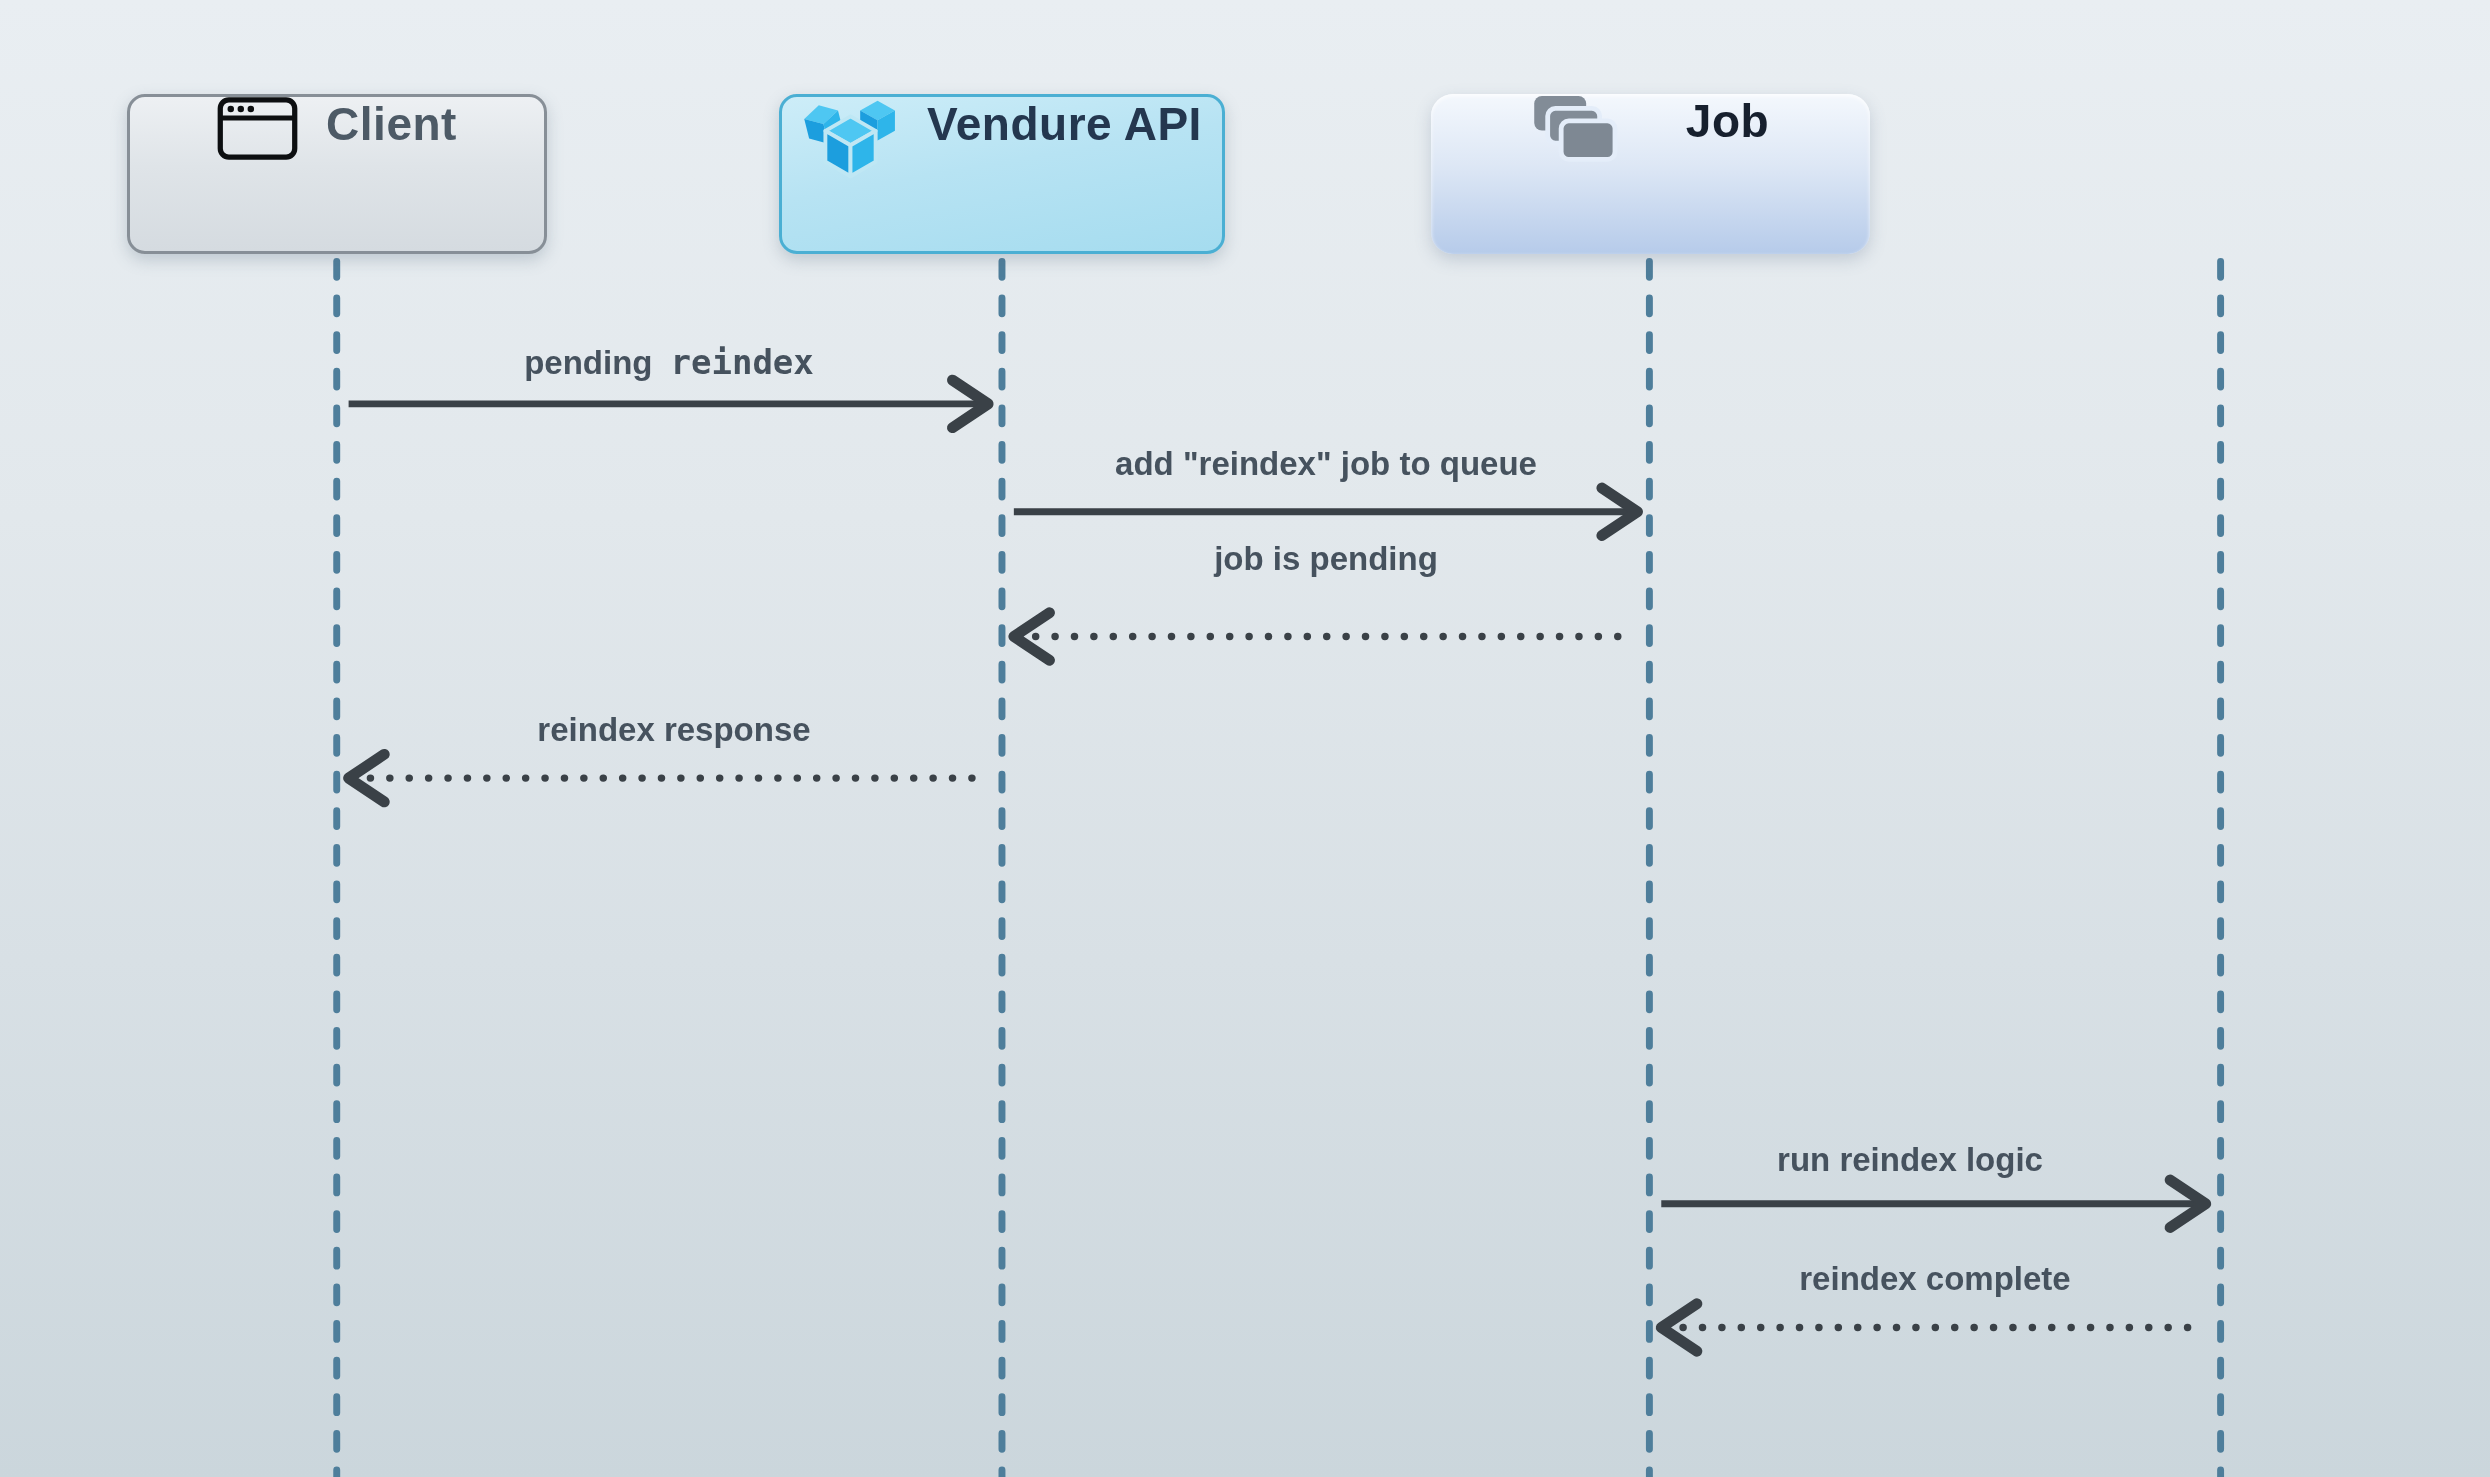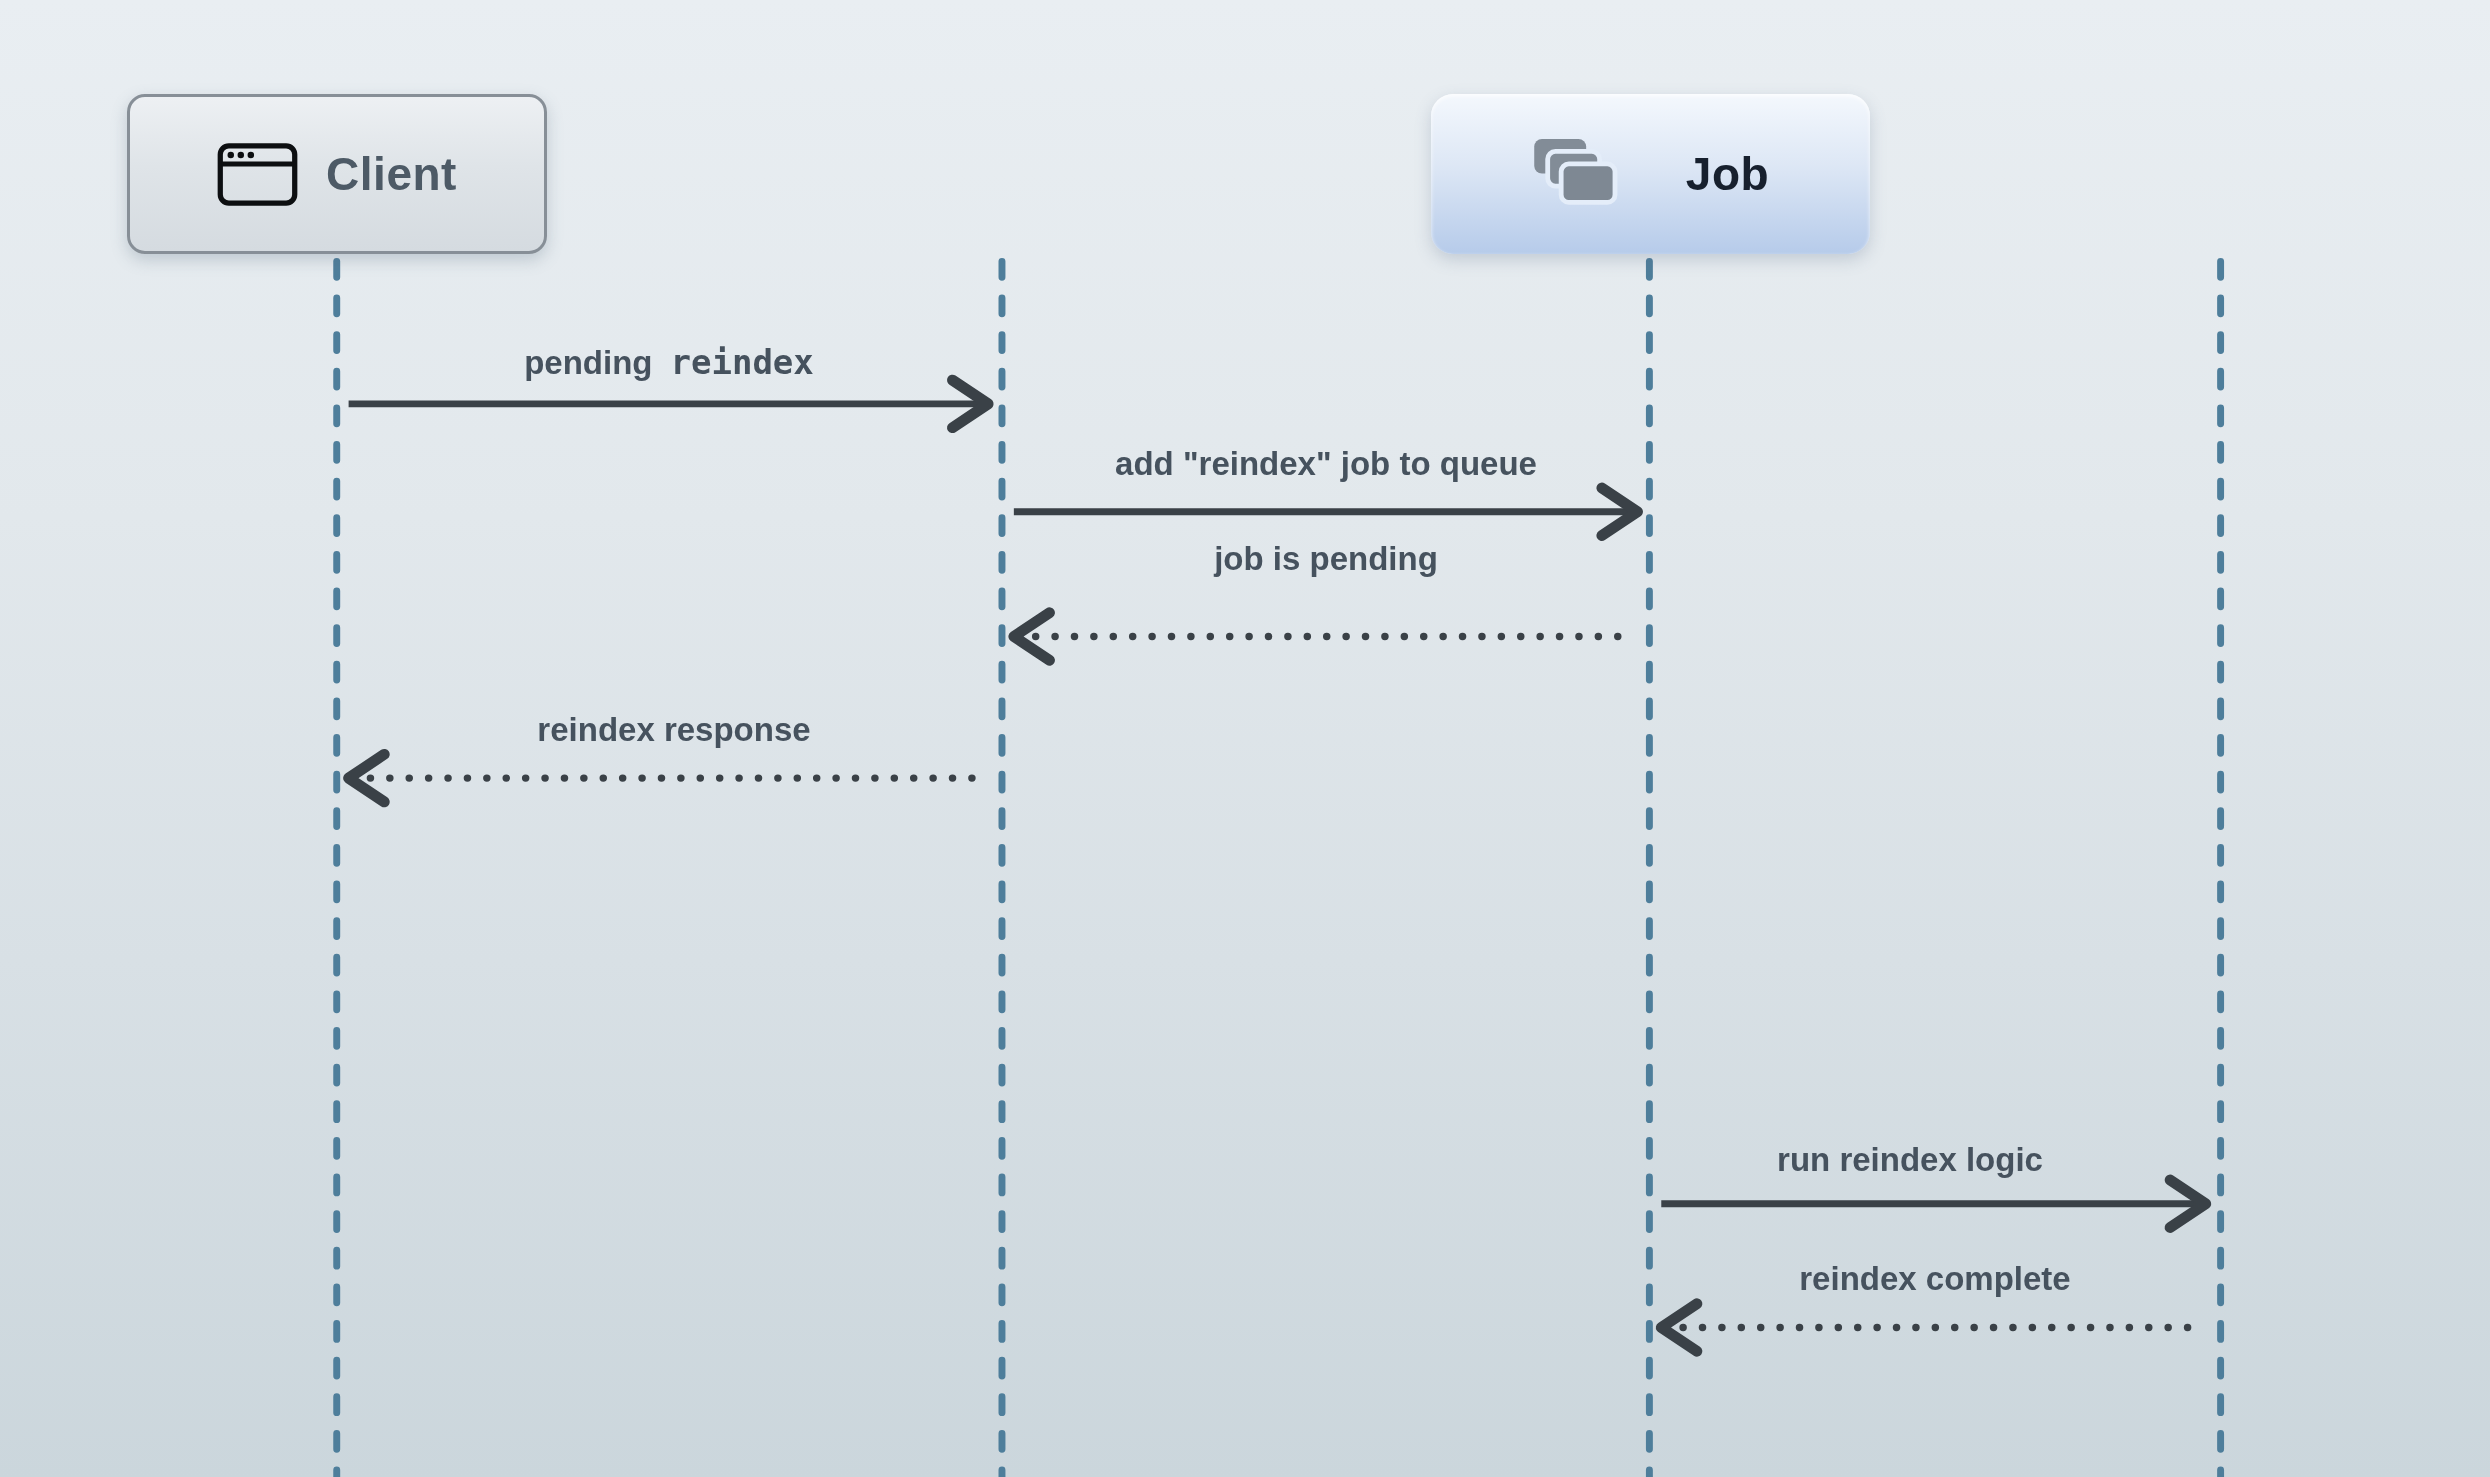--- a/index.html
+++ b/index.html
@@ -15,21 +15,21 @@
       var(--background-bottom,#cbd6dc) 100%);
   }
   svg.links{position:absolute;left:0;top:0;}
   .lifeline{stroke:var(--lifeline,#4e7e9b);stroke-width:7;stroke-dasharray:16 21;stroke-linecap:round;fill:none;}
   .shaft{stroke:var(--arrow,#3a4147);stroke-width:7;fill:none;}
   .head{stroke:var(--arrow,#3a4147);stroke-width:11;fill:none;stroke-linecap:round;stroke-linejoin:round;}
   .dots{stroke:var(--arrow,#3a4147);stroke-width:7.5;stroke-dasharray:0.1 19.5;stroke-linecap:round;fill:none;}
 
   .actor{
     position:absolute;height:160px;
-    display:flex;align-items:center;justify-content:center;gap:28px;
+    display:flex;justify-content:center;gap:28px;
     border-radius:18px;box-sizing:border-box;
     box-shadow:0 6px 16px rgba(90,110,130,.28);
   }
   .actor-label{font-weight:bold;font-size:46px;letter-spacing:0.5px;white-space:nowrap;}
   .box-client{
     left:127px;top:94px;width:420px;
     background:linear-gradient(180deg,#edf0f3 0%,#dfe4e8 45%,#d5dbe0 100%);
     border:3px solid var(--client-box-border,#878f97);
   }
   .box-client .actor-label{color:var(--client-text,#4d5a66);}
@@ -111,20 +111,40 @@
     <svg class="icon" width="81" height="63" viewBox="0 0 84 66">
       <rect x="3" y="3" width="78" height="60" rx="9" fill="none" stroke="#0d0f11" stroke-width="5.5"></rect>
       <line x1="4" y1="22" x2="80" y2="22" stroke="#0d0f11" stroke-width="5"></line>
       <circle cx="14" cy="12.5" r="3.4" fill="#0d0f11"></circle>
       <circle cx="24.5" cy="12.5" r="3.4" fill="#0d0f11"></circle>
       <circle cx="35" cy="12.5" r="3.4" fill="#0d0f11"></circle>
     </svg>
     <span class="actor-label">Client</span>
   </div>
 
+  <div class="actor box-vendure">
+    <svg class="icon" width="97" height="85" viewBox="0 0 100 88">
+      <g transform="rotate(-14 22 28)">
+        <polygon points="22,8 40,18 22,28 4,18" fill="#4ec7f2"></polygon>
+        <polygon points="4,18 22,28 22,49 4,39" fill="#1c9ede"></polygon>
+        <polygon points="40,18 22,28 22,49 40,39" fill="#2eb5ea"></polygon>
+      </g>
+      <g>
+        <polygon points="78,4 96,14 78,24 60,14" fill="#4ec7f2"></polygon>
+        <polygon points="60,14 78,24 78,45 60,35" fill="#1c9ede"></polygon>
+        <polygon points="96,14 78,24 78,45 96,35" fill="#2eb5ea"></polygon>
+      </g>
+      <g stroke="#bfe7f4" stroke-width="4" stroke-linejoin="round">
+        <polygon points="50,20 76,35 50,50 24,35" fill="#4ec7f2"></polygon>
+        <polygon points="24,35 50,50 50,82 24,67" fill="#1c9ede"></polygon>
+        <polygon points="76,35 50,50 50,82 76,67" fill="#2eb5ea"></polygon>
+      </g>
+    </svg>
+    <span class="actor-label">Vendure API</span>
+  </div>
 
   <div class="actor box-job">
     <svg class="icon" width="91" height="75" viewBox="0 0 94 78">
       <rect x="2" y="2" width="54" height="36" rx="8" fill="#828c97"></rect>
       <rect x="16" y="15" width="54" height="36" rx="8" fill="#828c97" stroke="#e4edf9" stroke-width="5"></rect>
       <rect x="30" y="28" width="56" height="40" rx="8" fill="#7e8893" stroke="#e4edf9" stroke-width="5"></rect>
     </svg>
     <span class="actor-label">Job</span>
   </div>
 

